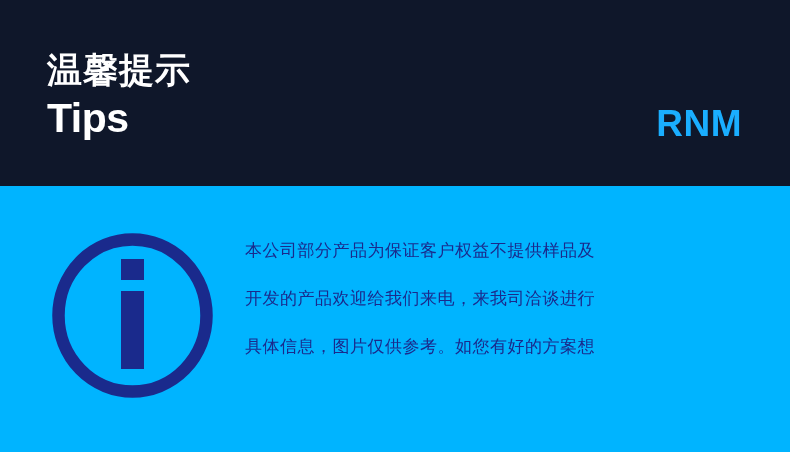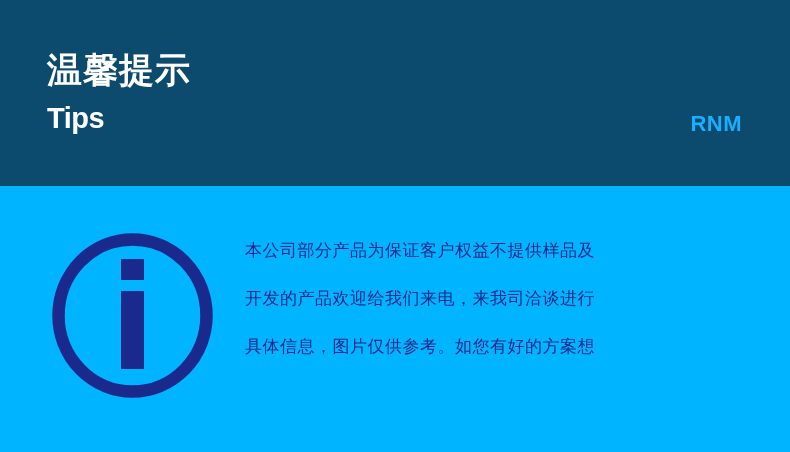--- a/index.html
+++ b/index.html
@@ -22,52 +22,52 @@
     overflow: hidden;
   }
 
   
   .header {
     position: absolute;
     left: 0;
     top: 0;
     width: 790px;
     height: 186px;
-    background: #0c4a6e;
+    background: #0f172a;
   }
 
   .title-cn {
     position: absolute;
     left: 47px;
     top: 48px;
     font-size: 35px;
     font-weight: bold;
     line-height: 44px;
     letter-spacing: 1px;
     color: #ffffff;
     white-space: nowrap;
   }
 
   .title-en {
     position: absolute;
     left: 47px;
     top: 95px;
-    font-size: 29px;
+    font-size: 41px;
     font-weight: bold;
     line-height: 46px;
     letter-spacing: -0.5px;
     color: #ffffff;
     white-space: nowrap;
   }
 
   .brand {
     position: absolute;
     right: 48px;
     top: 108px;
-    font-size: 22px;
+    font-size: 37px;
     font-weight: bold;
     line-height: 32px;
     letter-spacing: 0.5px;
     color: #1aaeff;
     white-space: nowrap;
   }
 
   
   .body-area {
     position: absolute;

